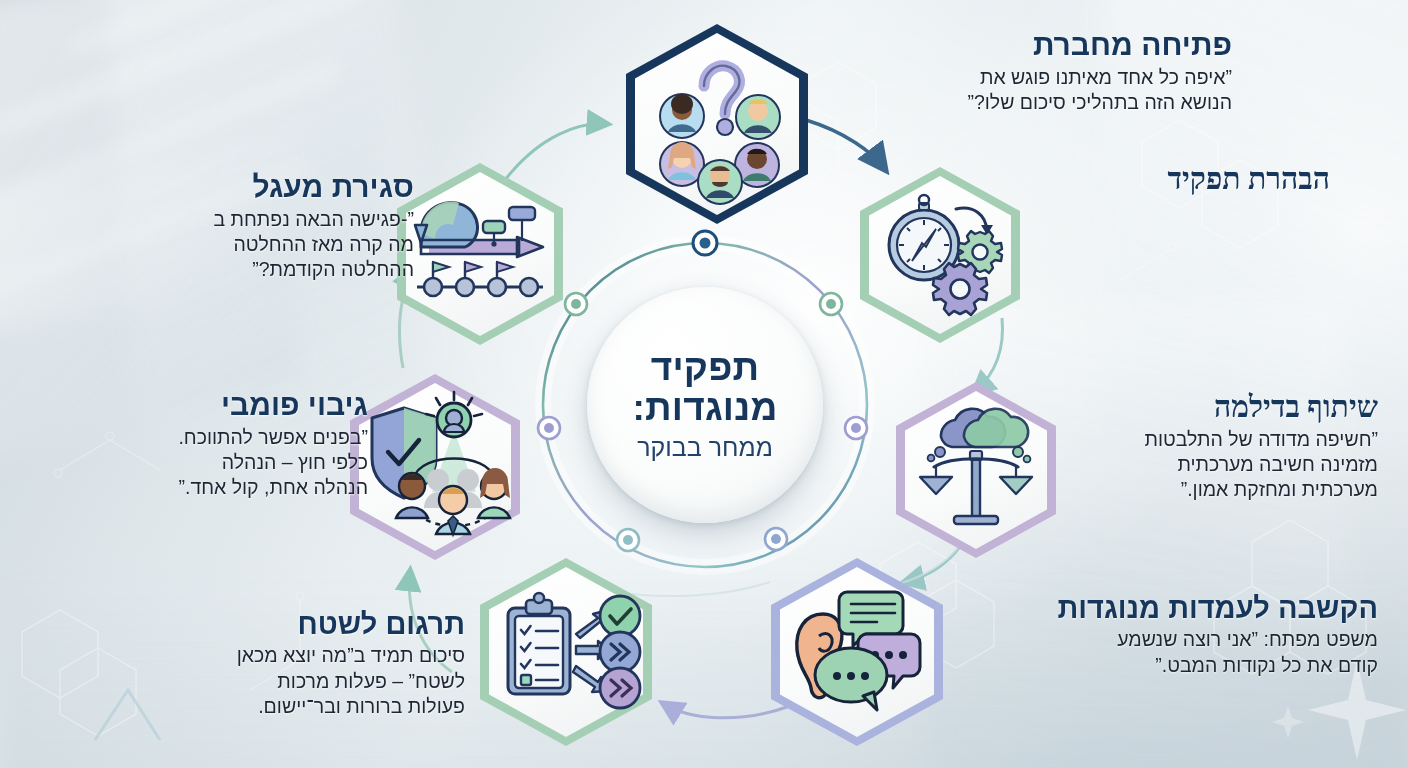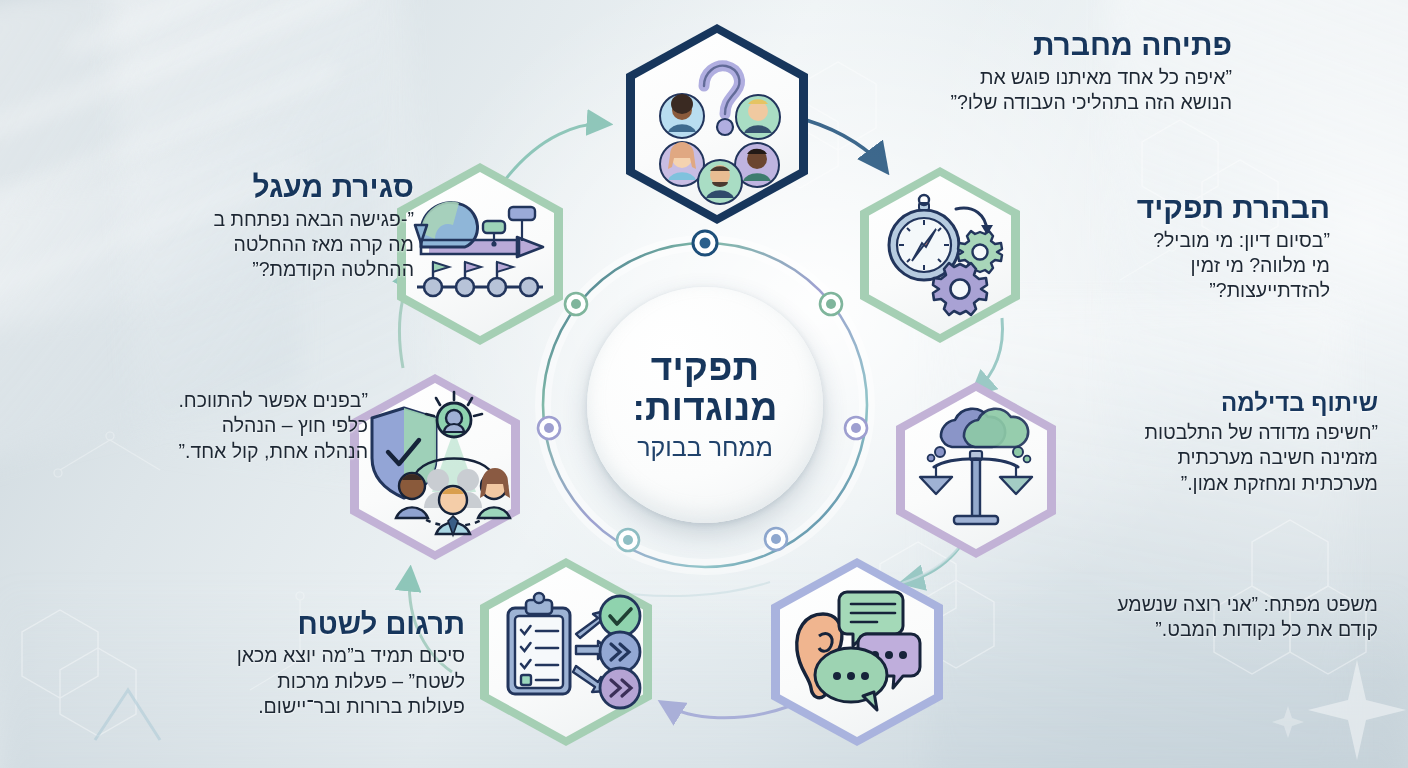--- a/index.html
+++ b/index.html
@@ -468,50 +468,49 @@
 
   <div class="center-circle">
     <div class="center-l1">תפקיד</div>
     <div class="center-l2">מנוגדות:</div>
     <div class="center-l3">ממחר בבוקר</div>
   </div>
 
   <div class="tb right" style="left:812px;top:28px;width:420px;text-align:right;">
     <div class="ttl" style="font-size:30px;">פתיחה מחברת</div>
     <div class="sub">”איפה כל אחד מאיתנו פוגש את
-הנושא הזה בתהליכי העבודה שלו?”</div>
-  </div>
-
-  <div class="tb right" style="left:1030px;top:191px;width:300px;">
+הנושא הזה בתהליכי סיכום שלו?”</div>
+  </div>
+
+  <div class="tb right" style="left:1030px;top:162px;width:300px;font-family:Liberation Serif, serif;">
     <div class="ttl" style="font-size:30px;">הבהרת תפקיד</div>
-    <div class="sub">”בסיום דיון: מי מוביל?
-מי מלווה? מי זמין
-להזדתייעצות?”</div>
   </div>
 
   <div class="tb right" style="left:1028px;top:390px;width:350px;">
-    <div class="ttl" style="font-size:24px;">שיתוף בדילמה</div>
+    <div class="ttl" style="font-size:30px;font-family:Liberation Serif, serif;">שיתוף בדילמה</div>
     <div class="sub">”חשיפה מדודה של התלבטות
 מזמינה חשיבה מערכתית
 מערכתית ומחזקת אמון.”</div>
   </div>
 
   <div class="tb right" style="left:958px;top:592px;width:420px;">
+    <div class="ttl" style="font-size:29px;">הקשבה לעמדות מנוגדות</div>
     <div class="sub">משפט מפתח: ”אני רוצה שנשמע
 קודם את כל נקודות המבט.”</div>
   </div>
 
   <div class="tb right" style="left:140px;top:592px;width:325px;">
     <div class="ttl" style="font-size:29px;margin-top:16px;">תרגום לשטח</div>
     <div class="sub">סיכום תמיד ב”מה יוצא מכאן
 לשטח” – פעלות מרכות
 פעולות ברורות ובר־יישום.</div>
   </div>
 
   <div class="tb right" style="left:60px;top:388px;width:308px;">
+    <div class="ttl" style="font-size:30px;">גיבוי פומבי</div>
     <div class="sub">”בפנים אפשר להתווכח.
 כלפי חוץ – הנהלה
 הנהלה אחת, קול אחד.”</div>
   </div>
 
   <div class="tb right" style="left:96px;top:170px;width:318px;text-align:right;">
     <div class="ttl" style="font-size:30px;">סגירת מעגל</div>
     <div class="sub">”-פגישה הבאה נפתחת ב
 מה קרה מאז ההחלטה
 ההחלטה הקודמת?”</div>

